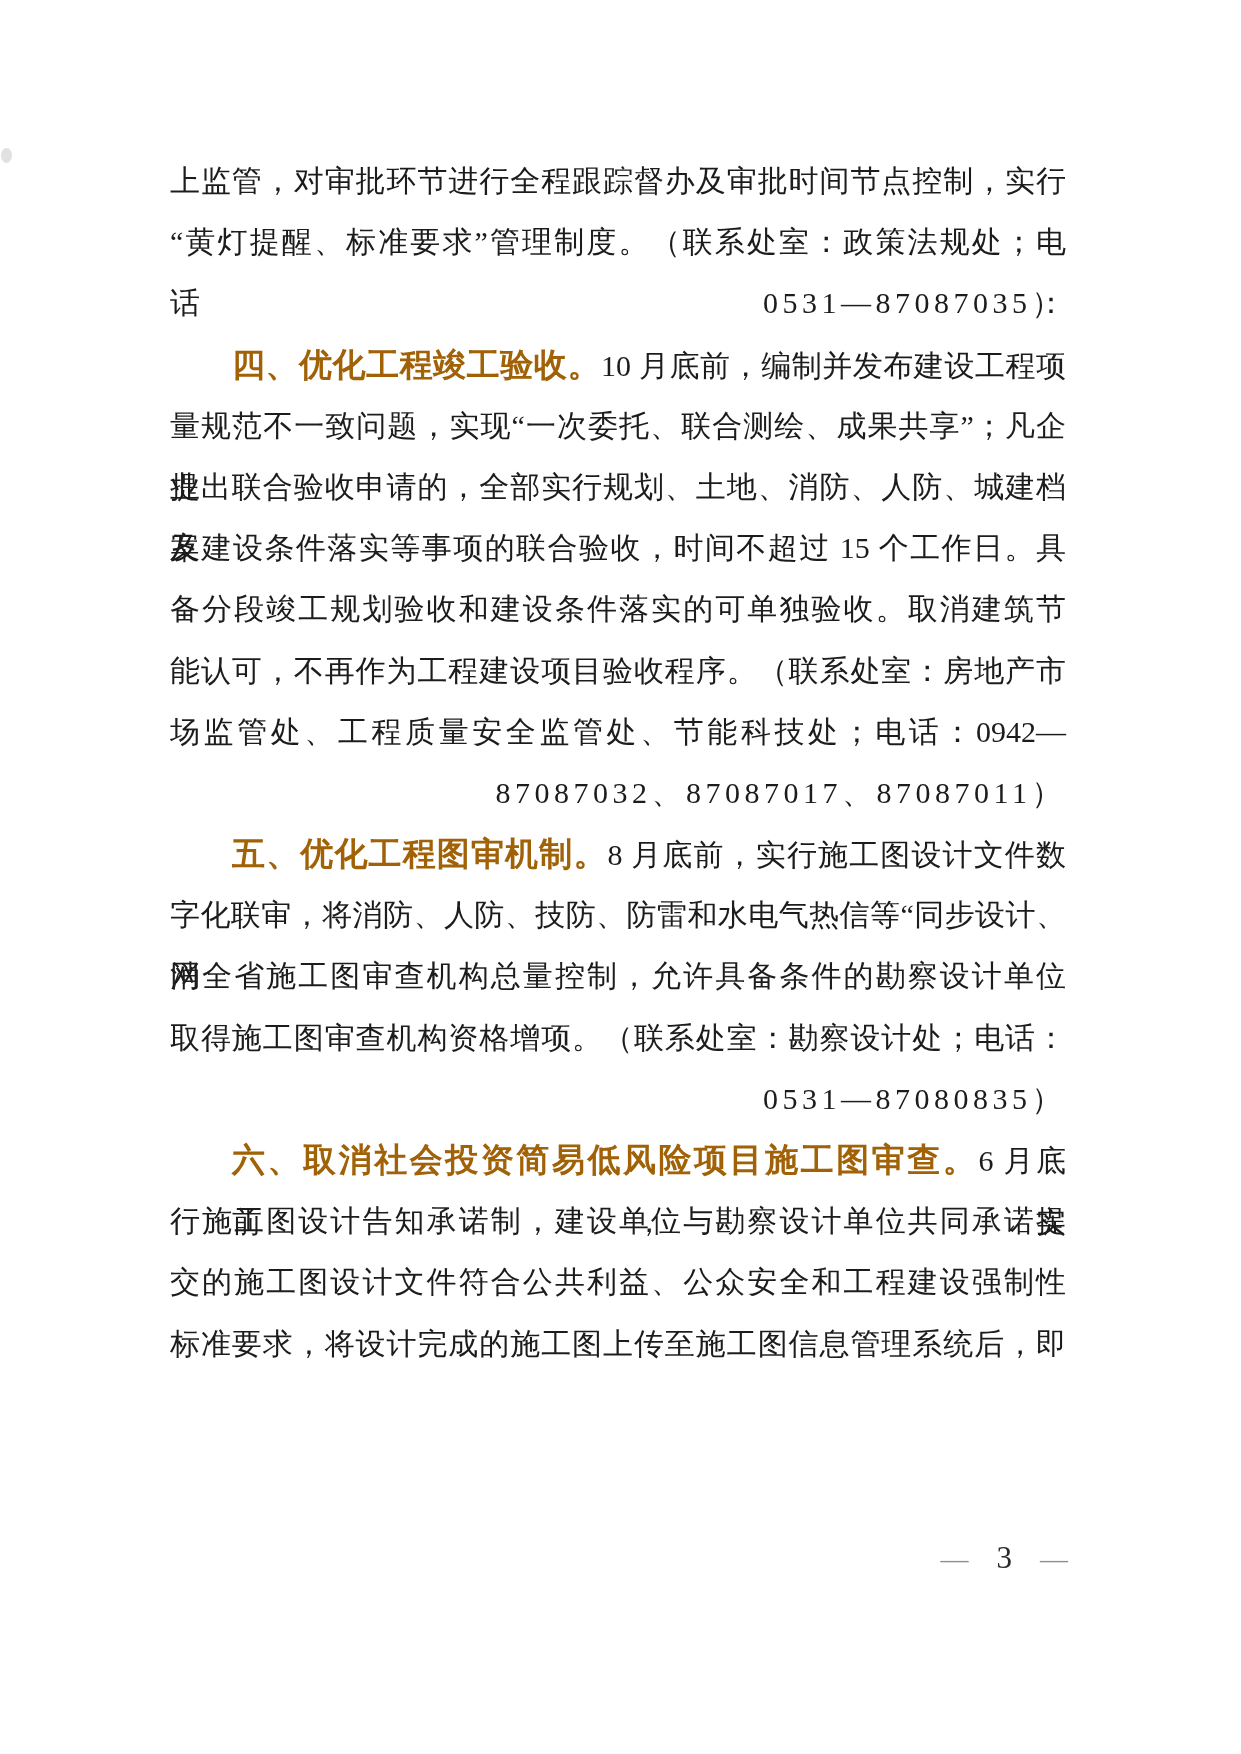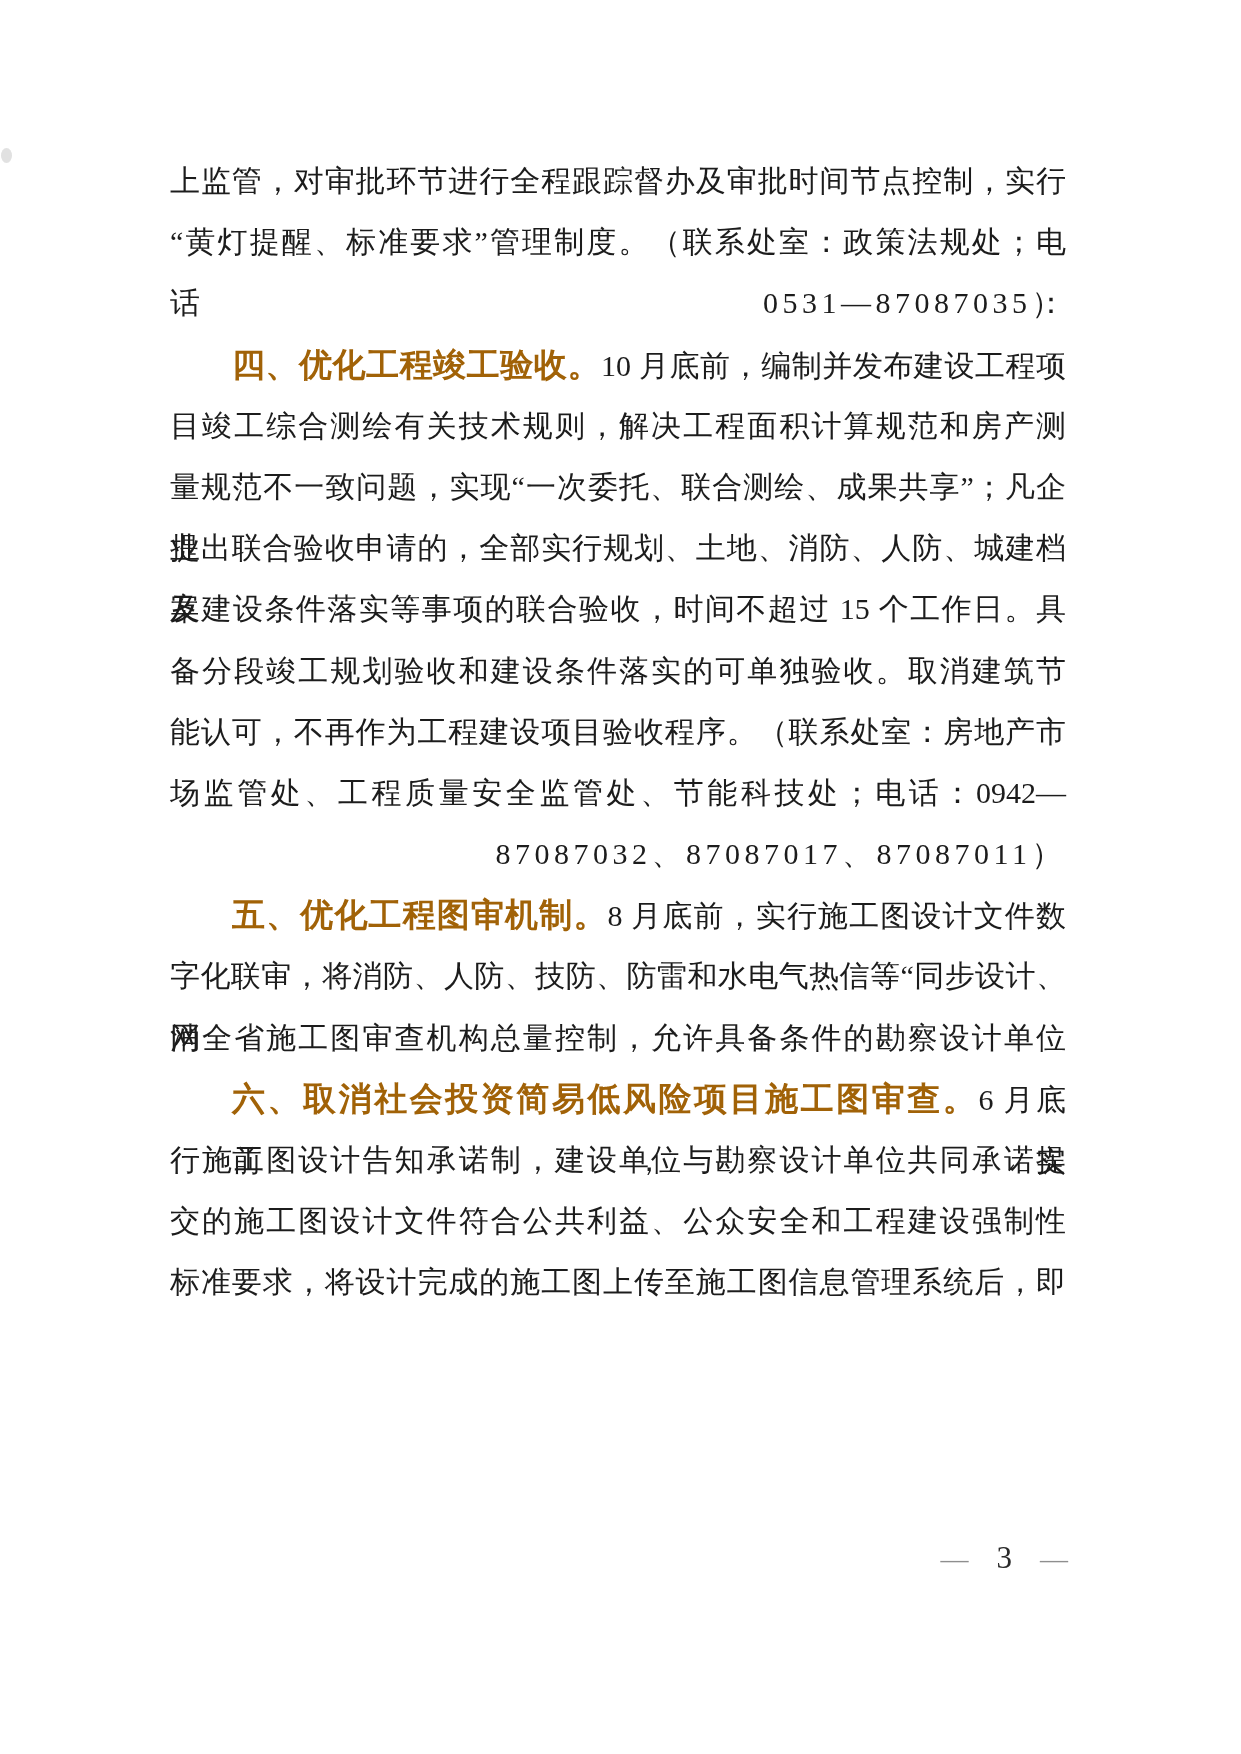--- a/index.html
+++ b/index.html
@@ -80,31 +80,32 @@
 <body>
 
 <div class="page">
   <div class="artifact"></div>
 
   <div class="text-block">
       <div class="line"><span class="run">上监管，对审批环节进行全程跟踪督办及审批时间节点控制，实行</span></div>
       <div class="line"><span class="run">“黄灯提醒、标准要求”管理制度。（联系处室：政策法规处；电话：</span></div>
       <div class="line short"><span class="run">0531—87087035）</span></div>
       <div class="line indent"><span class="run bold">四、优化工程竣工验收。</span><span class="run">10 月底前，编制并发布建设工程项</span></div>
-      <div class="line"><span class="run">目竣工综合测绘有关技术规则，解决工程面积计算规范和房产测</span></div>
       <div class="line"><span class="run">量规范不一致问题，实现“一次委托、联合测绘、成果共享”；凡企业</span></div>
       <div class="line"><span class="run">提出联合验收申请的，全部实行规划、土地、消防、人防、城建档案</span></div>
       <div class="line"><span class="run">及建设条件落实等事项的联合验收，时间不超过 15 个工作日。具</span></div>
       <div class="line"><span class="run">备分段竣工规划验收和建设条件落实的可单独验收。取消建筑节</span></div>
       <div class="line"><span class="run">能认可，不再作为工程建设项目验收程序。（联系处室：房地产市</span></div>
       <div class="line"><span class="run">场监管处、工程质量安全监管处、节能科技处；电话：0942—</span></div>
       <div class="line short"><span class="run">87087032、87087017、87087011）</span></div>
       <div class="line indent"><span class="run bold">五、优化工程图审机制。</span><span class="run">8 月底前，实行施工图设计文件数</span></div>
       <div class="line"><span class="run">字化联审，将消防、人防、技防、防雷和水电气热信等“同步设计、网</span></div>
       <div class="line"><span class="run">消全省施工图审查机构总量控制，允许具备条件的勘察设计单位</span></div>
+      <div class="line"><span class="run">取得施工图审查机构资格增项。（联系处室：勘察设计处；电话：</span></div>
+      <div class="line short"><span class="run">0531—87080835）</span></div>
       <div class="line indent"><span class="run bold">六、取消社会投资简易低风险项目施工图审查。</span><span class="run">6 月底前，实</span></div>
       <div class="line"><span class="run">行施工图设计告知承诺制，建设单位与勘察设计单位共同承诺提</span></div>
       <div class="line"><span class="run">交的施工图设计文件符合公共利益、公众安全和工程建设强制性</span></div>
       <div class="line"><span class="run">标准要求，将设计完成的施工图上传至施工图信息管理系统后，即</span></div>
     </div>
 
   <div class="footer">
     <span class="dash">—</span><span class="num">3</span><span class="dash">—</span>
   </div>
 </div>

